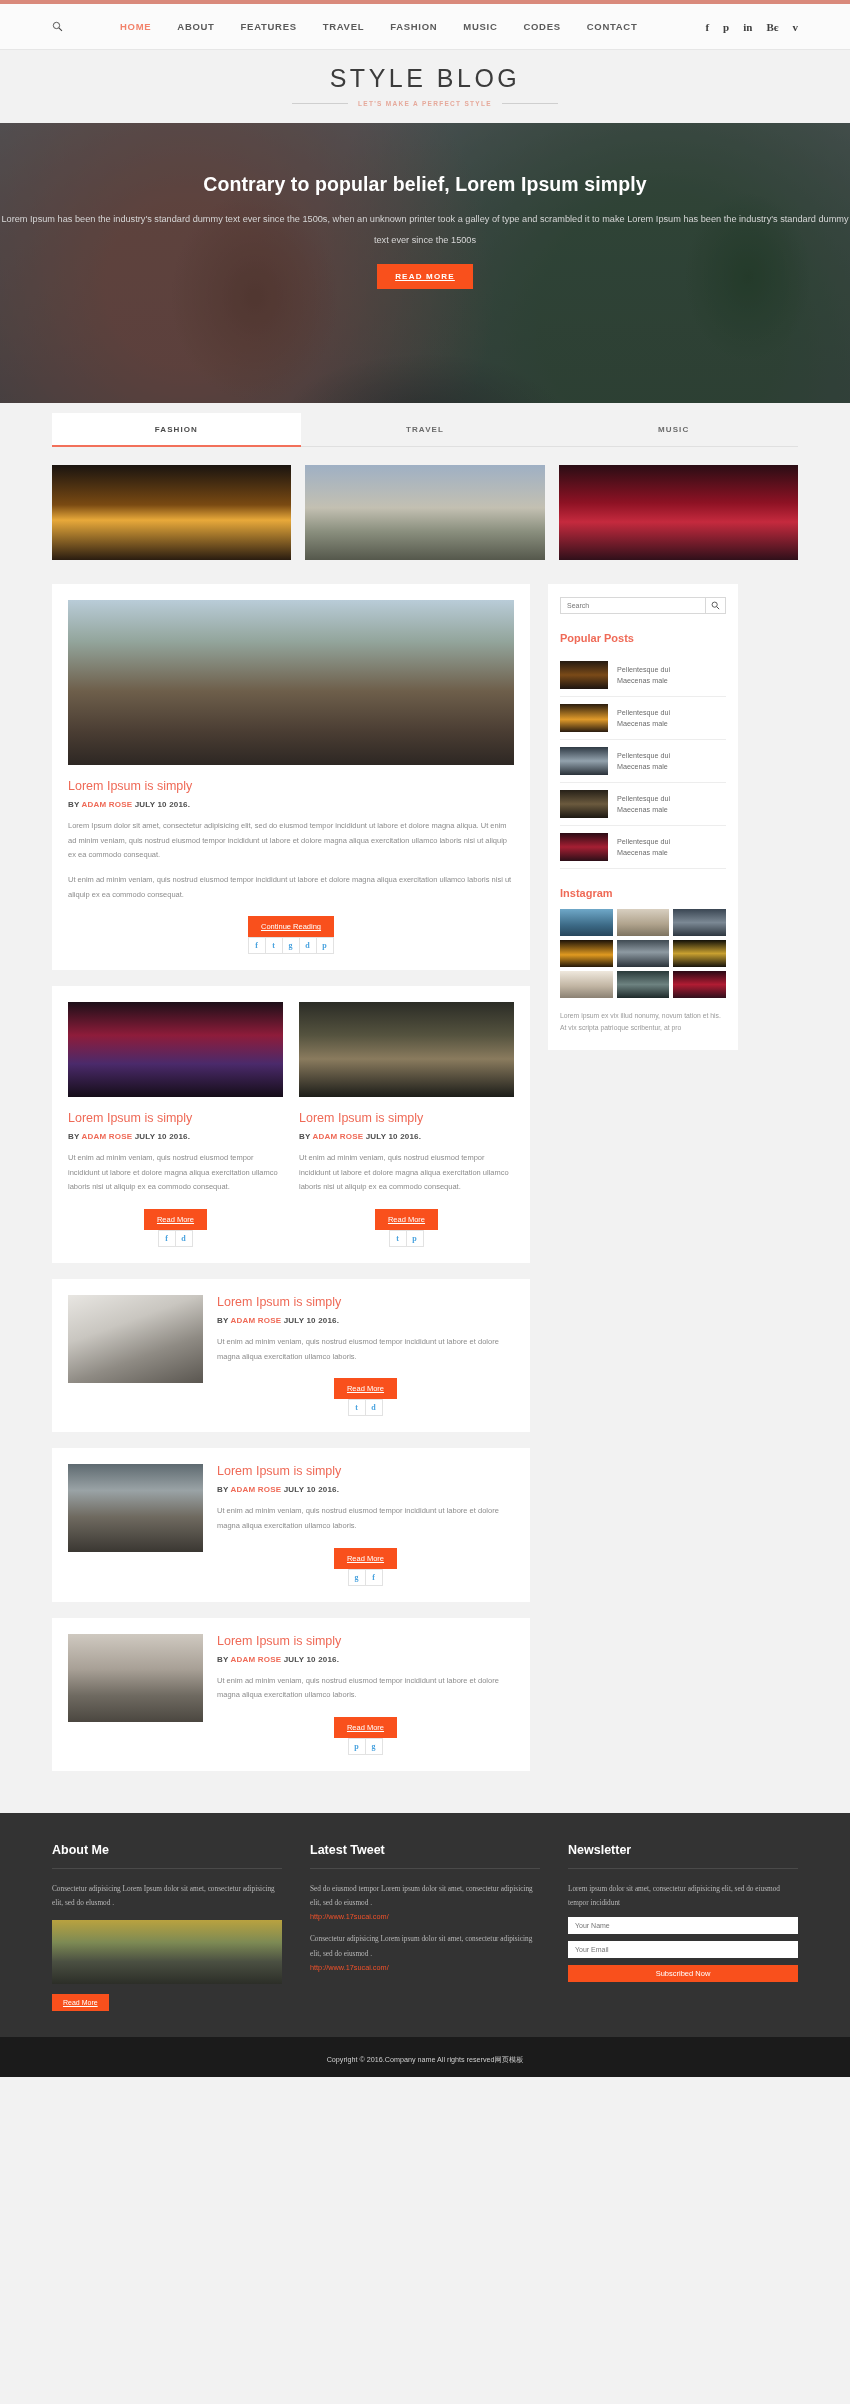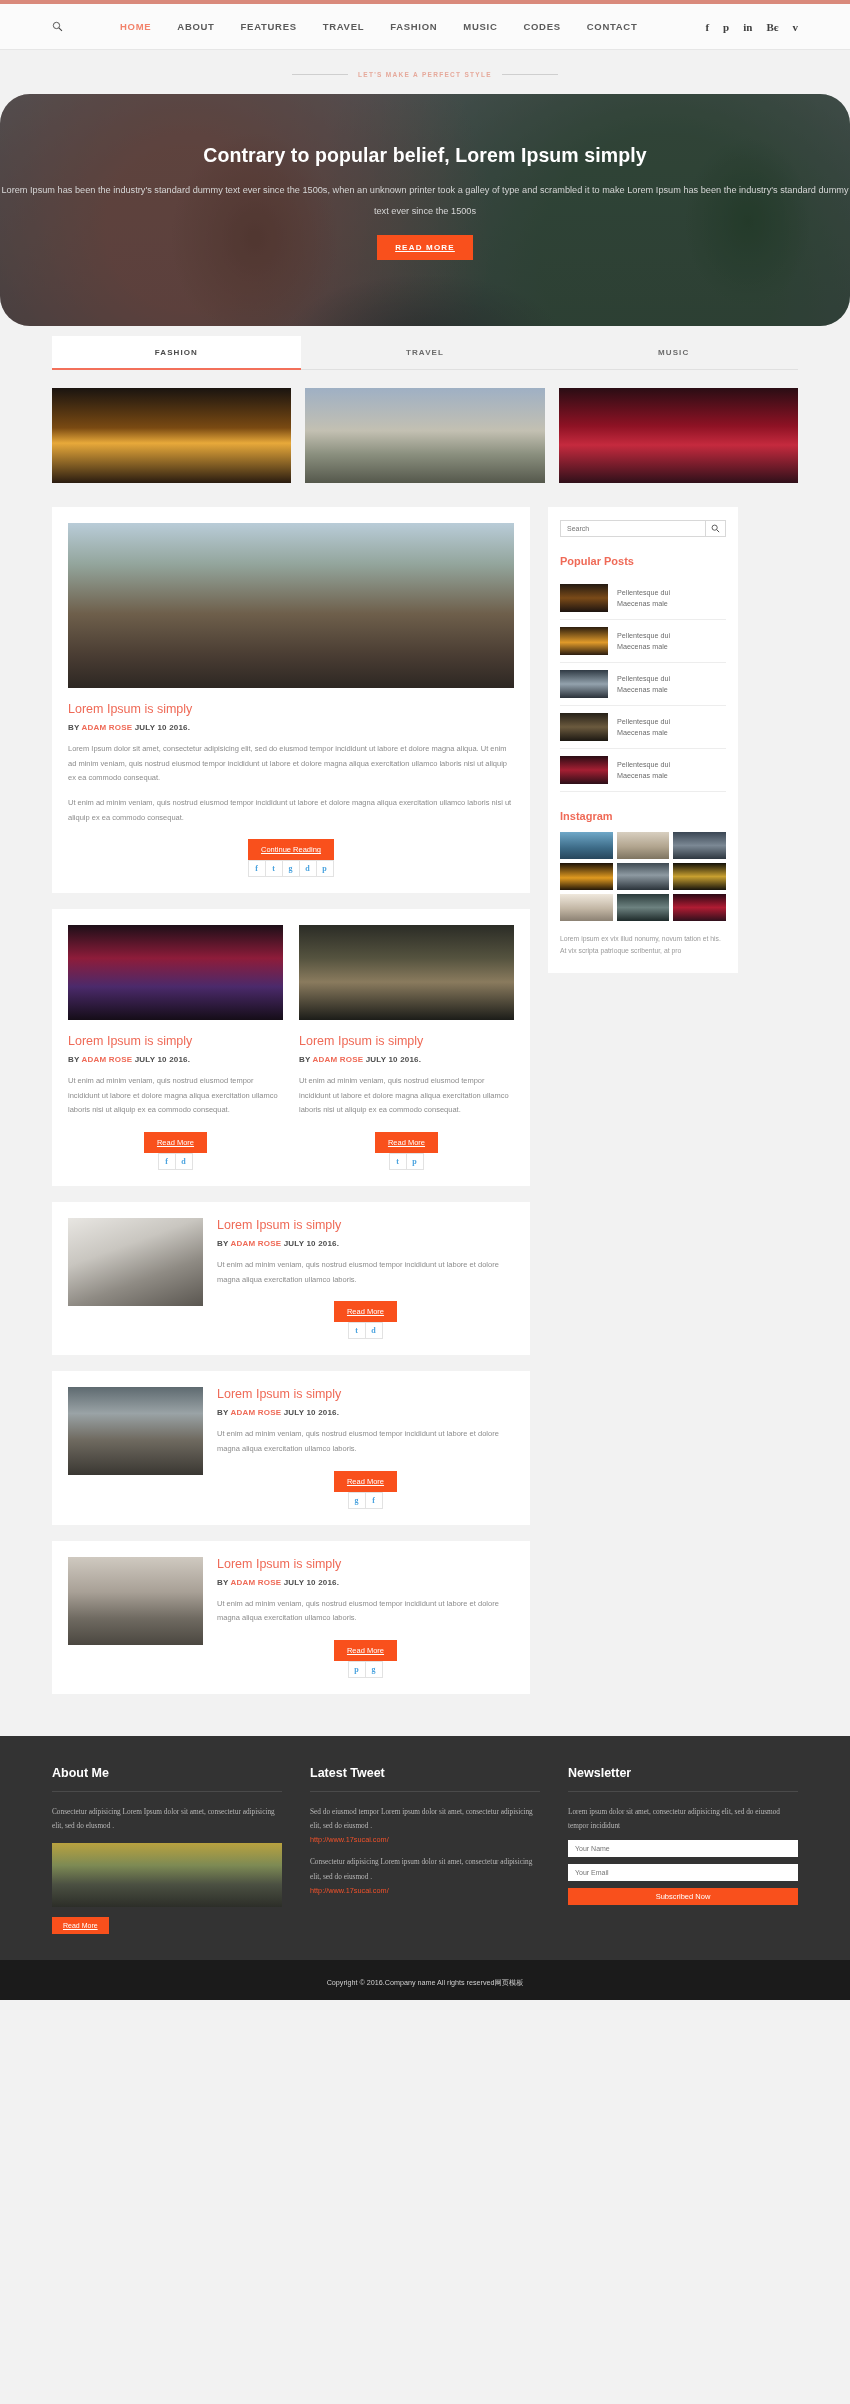--- a/index.html
+++ b/index.html
@@ -34,26 +34,25 @@
   .logo-title {
     font-size:25px; letter-spacing:3.5px; color:#3c3c3c; font-weight:400;
     font-family:"Liberation Sans", sans-serif;
   }
   .logo-sub { display:flex; align-items:center; justify-content:center; gap:10px; margin-top:7px;}
   .logo-sub .ln { width:56px; height:1px; background:#cfcfcf; }
   .logo-sub .txt { font-size:6.5px; letter-spacing:1.3px; color:#e6a99b; font-weight:600; }
 
   
   .hero {
-    height:232px; position:relative; overflow:hidden;
+    height:280px; position:relative; overflow:hidden;
     background:
       radial-gradient(circle at 22% 58%, rgba(120,70,60,.85) 0 12%, rgba(60,50,50,0) 45%),
       radial-gradient(circle at 78% 70%, rgba(40,70,45,.8) 0 18%, rgba(40,60,45,0) 52%),
       linear-gradient(180deg,#5a5f63 0%, #4b5155 48%, #3f4448 100%);
-    border-radius: 30px;
   }
   .hero:before{
     content:""; position:absolute; inset:0;
     background:
       radial-gradient(ellipse 120px 150px at 30% 62%, rgba(95,55,45,.95), rgba(95,55,45,0) 70%),
       radial-gradient(ellipse 90px 120px at 88% 55%, rgba(30,60,35,.9), rgba(30,60,35,0) 70%),
       radial-gradient(ellipse 200px 90px at 50% 105%, rgba(25,28,30,.55), rgba(25,28,30,0) 70%);
   }
   .hero:after{ content:""; position:absolute; inset:0; background:rgba(48,52,56,.30); }
   .hero-inner { position:relative; z-index:3; text-align:center; padding-top:50px;}
@@ -203,20 +202,21 @@
     <div class="nav-social">
       <span>f</span>
       <span>р</span>
       <span>in</span>
       <span>Bє</span>
       <span>v</span>
     </div>
   </div>
 
   <div class="logo-area">
+    <div class="logo-title">STYLE BLOG</div>
     <div class="logo-sub">
       <span class="ln"></span>
       <span class="txt">LET'S MAKE A PERFECT STYLE</span>
       <span class="ln"></span>
     </div>
   </div>
 
   <div class="hero">
     <div class="hero-inner">
       <h1>Contrary to popular belief, Lorem Ipsum simply</h1>

